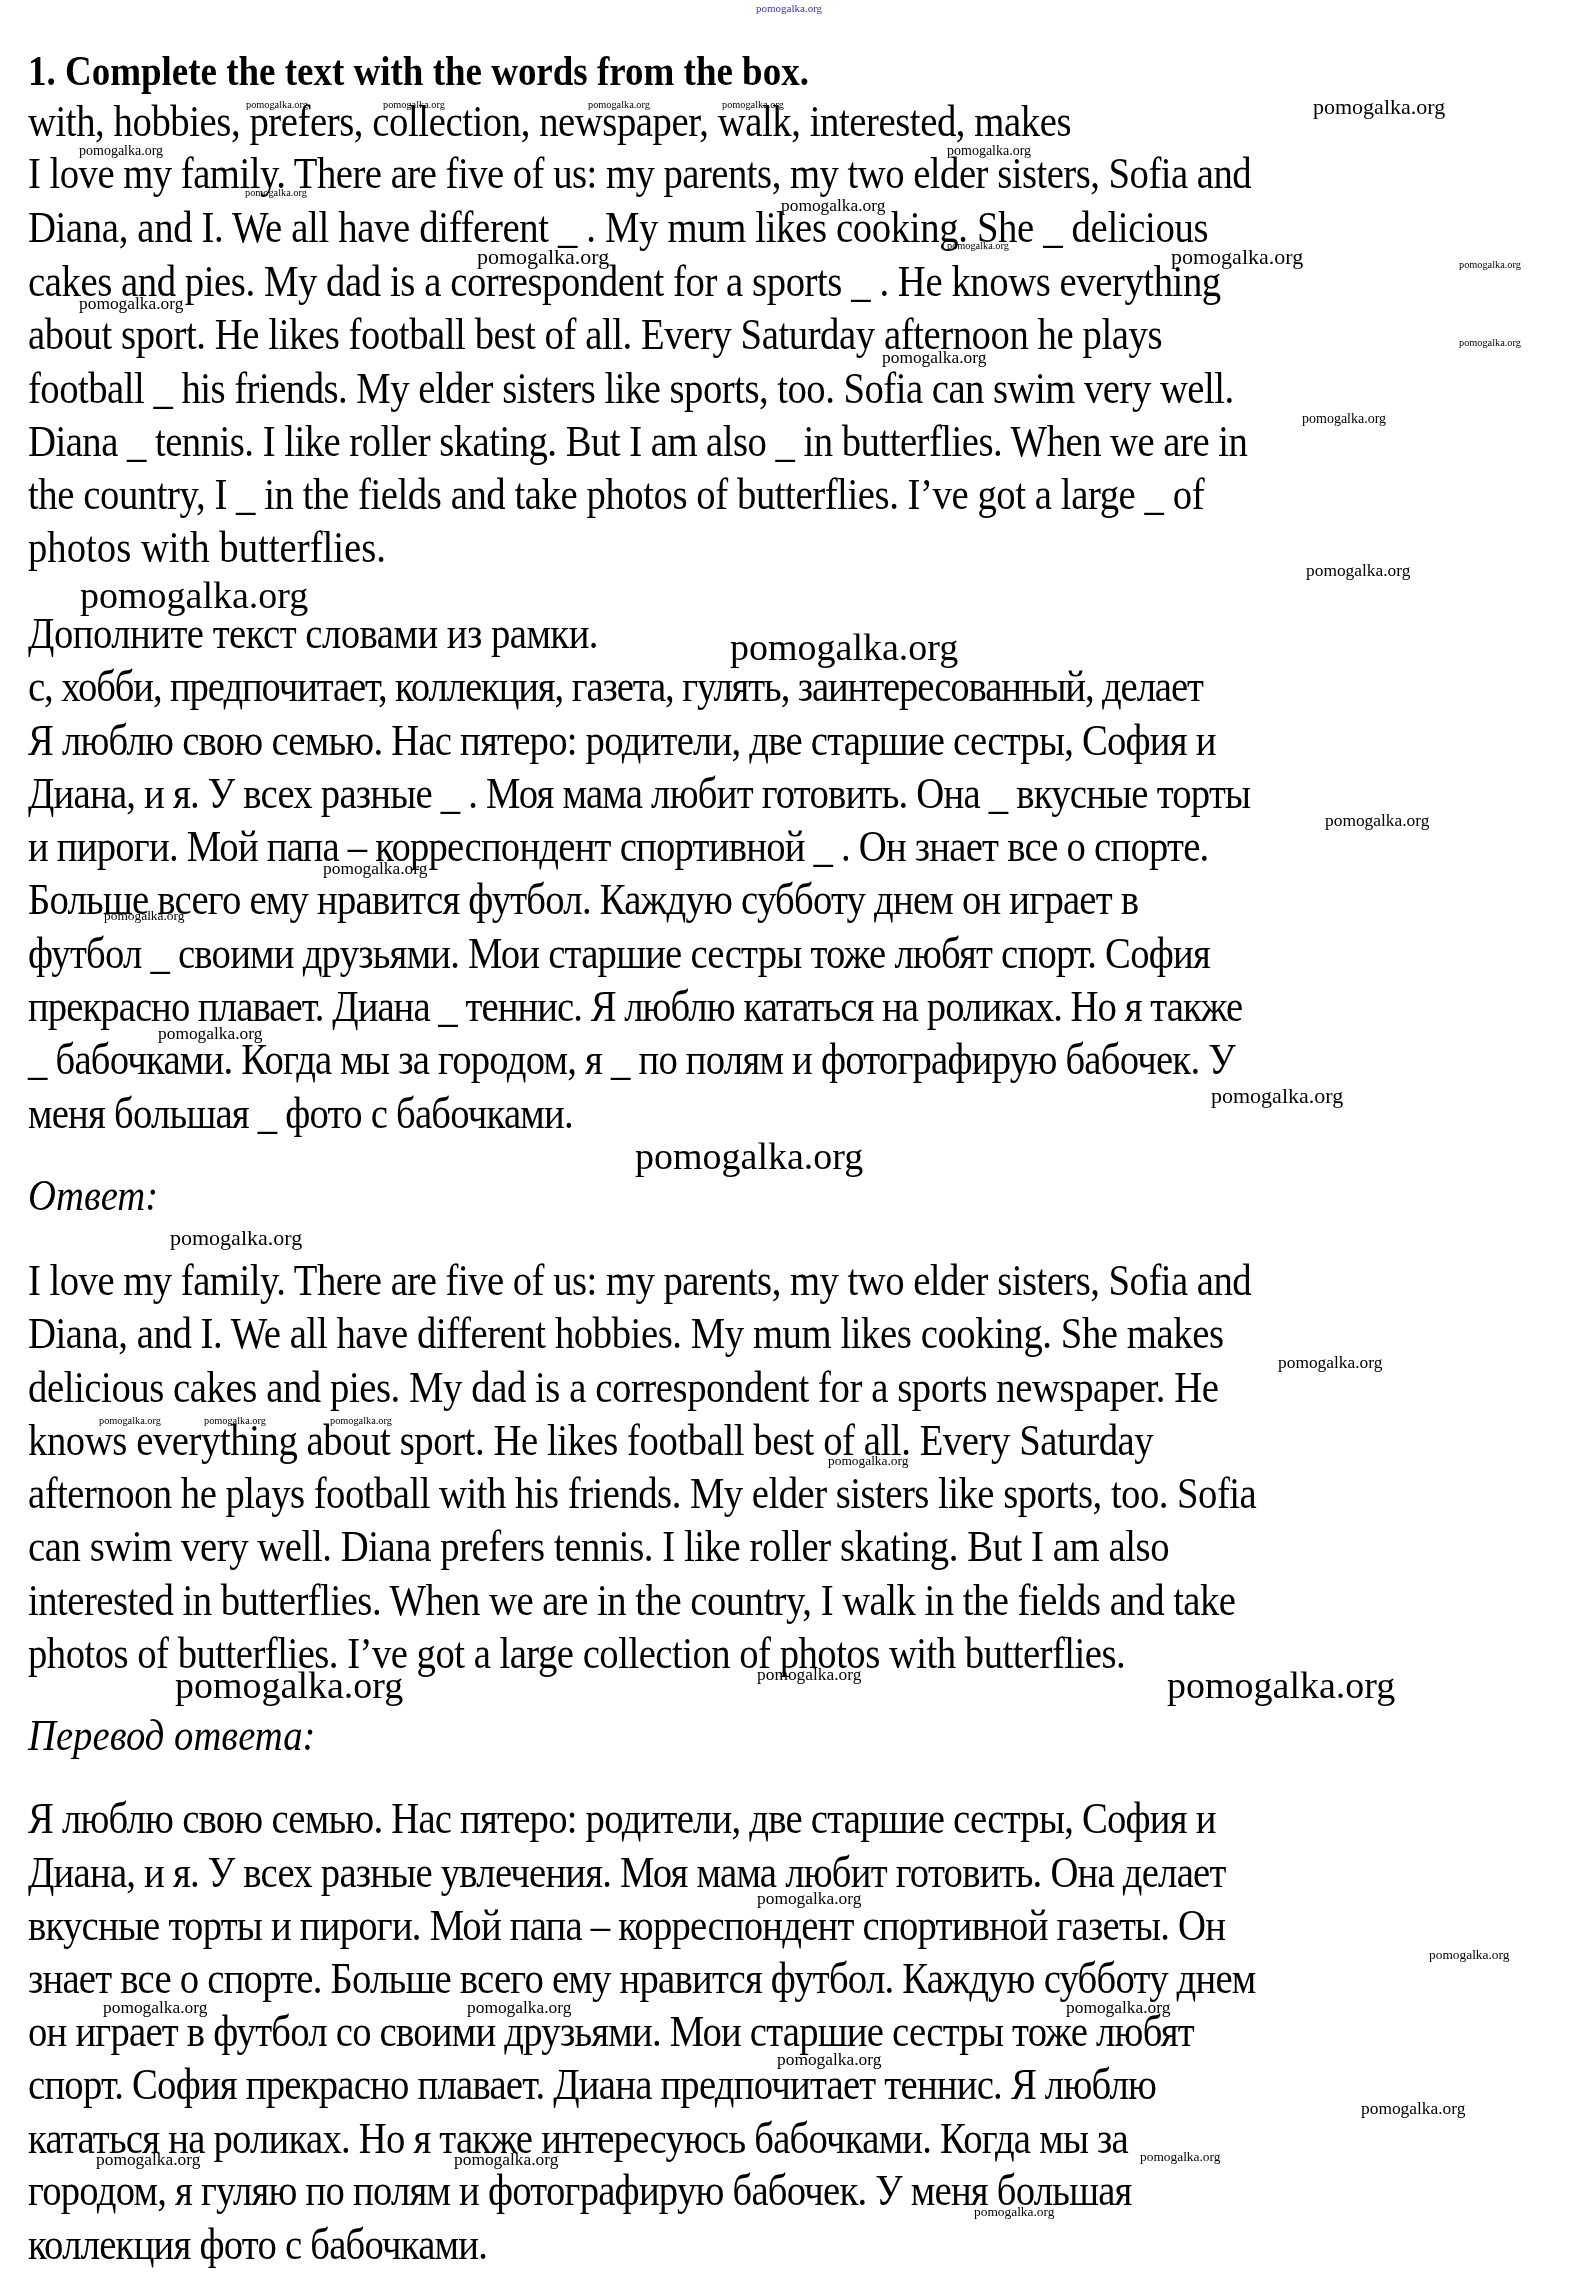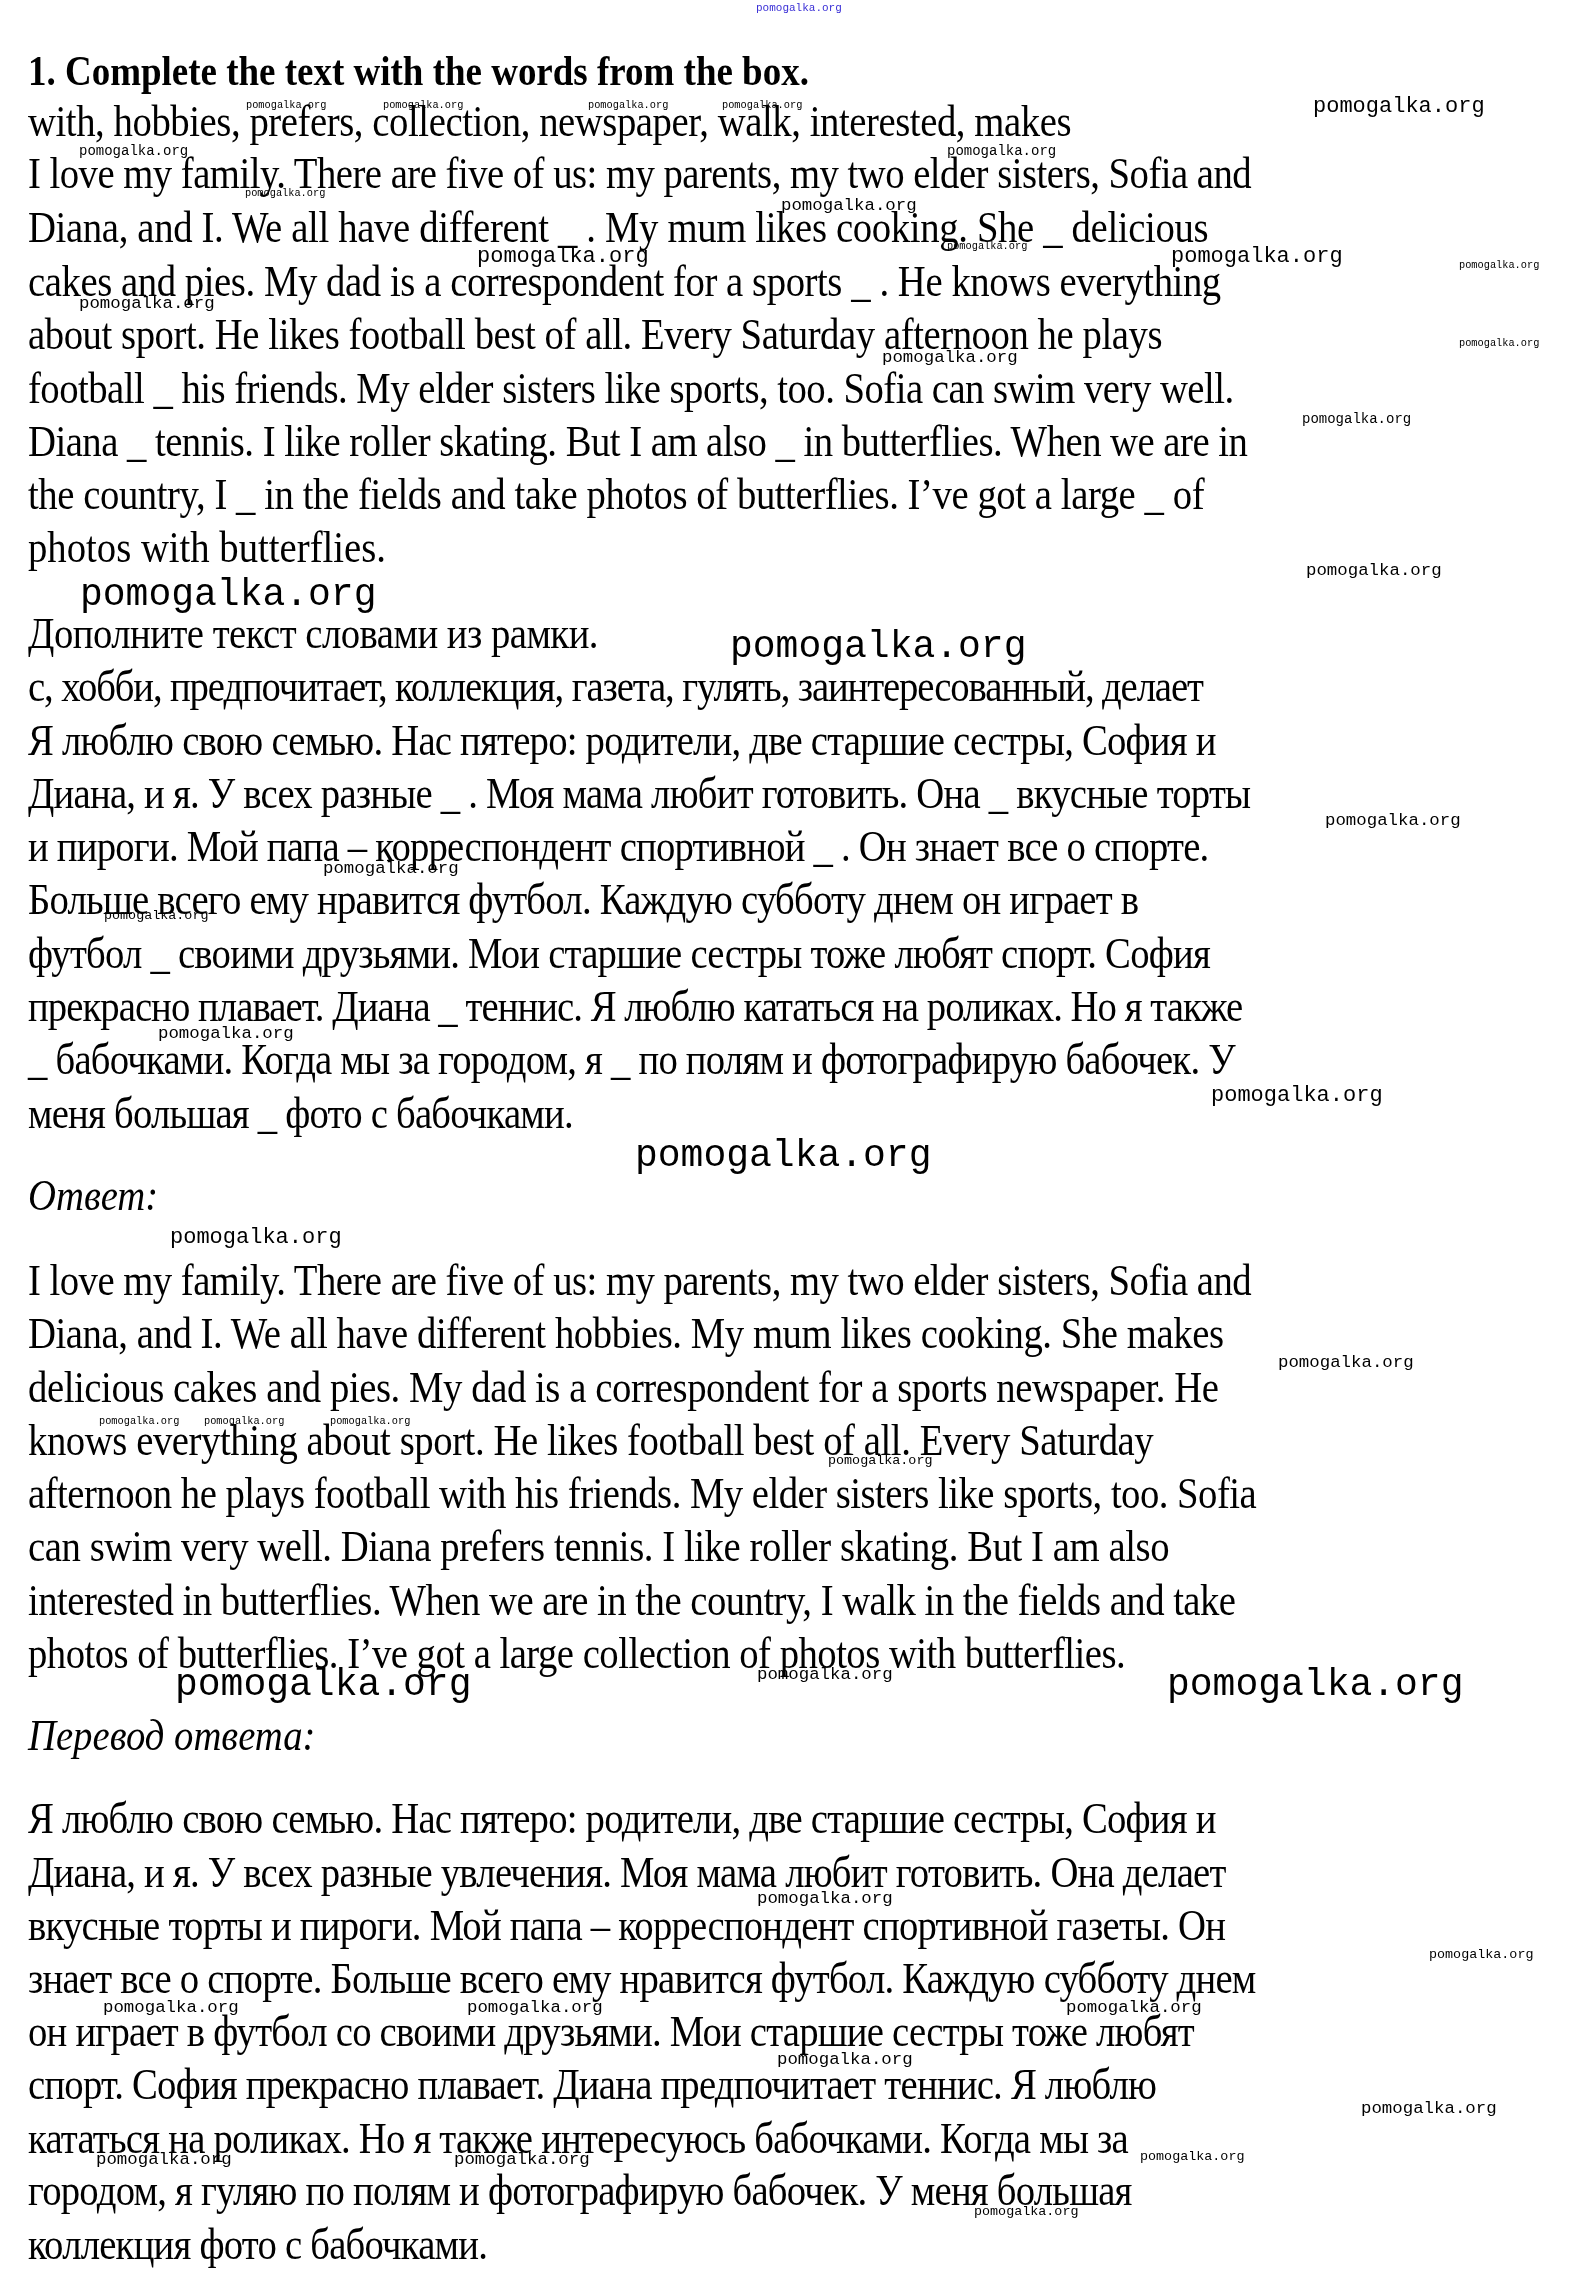--- a/index.html
+++ b/index.html
@@ -8,21 +8,21 @@
   .line {
     position: absolute; left: 28px; white-space: nowrap;
     font-family: "Liberation Serif", "DejaVu Serif", serif;
     font-size: 45px; color: #000; line-height: 1;
     transform-origin: left top;
   }
   .title { font-weight: bold; font-size: 43px; }
   .italic { font-style: italic; }
   .wm {
     position: absolute; white-space: nowrap;
-    font-family: Liberation Mono, monospace;
+    font-family: Liberation Serif, serif;
     color: #000; line-height: 1;
   }
   .wm-xs { font-size: 10.3px; }
   .wm-s  { font-size: 17.4px; }
   .wm-m  { font-size: 22px; }
   .wm-l  { font-size: 38px; }
   .wm-top { color: #3a2fd6; font-size: 11px; }
 </style>
 </head>
 <body>

